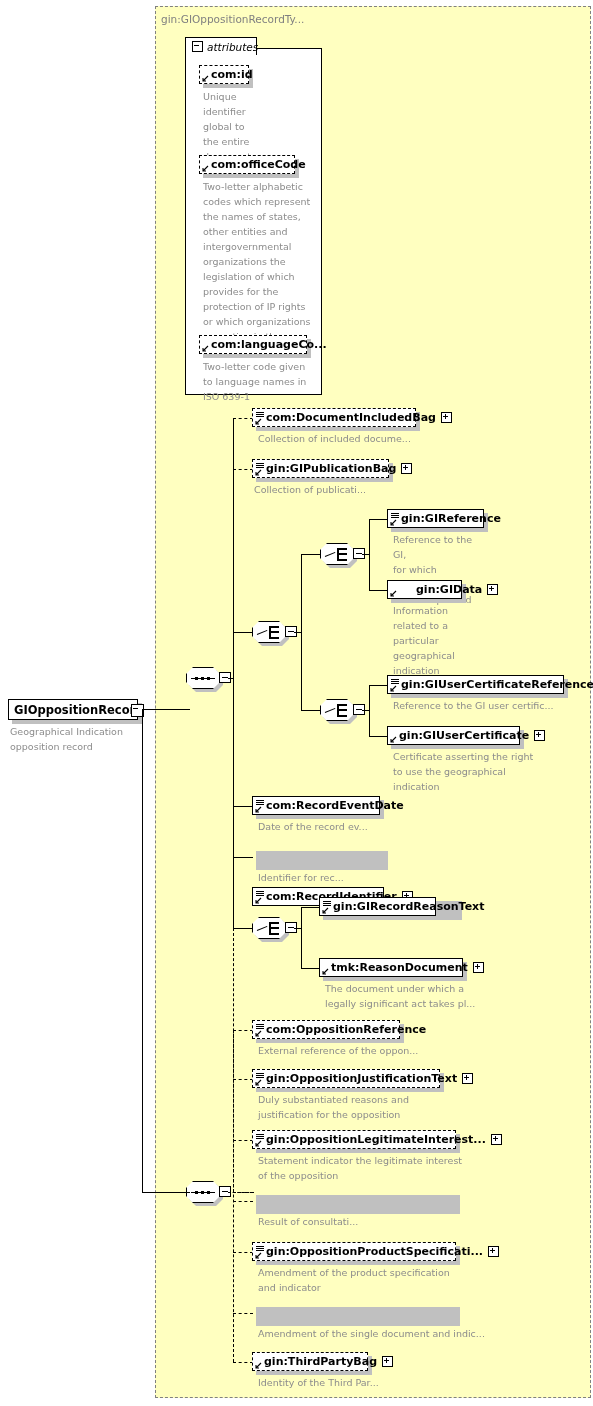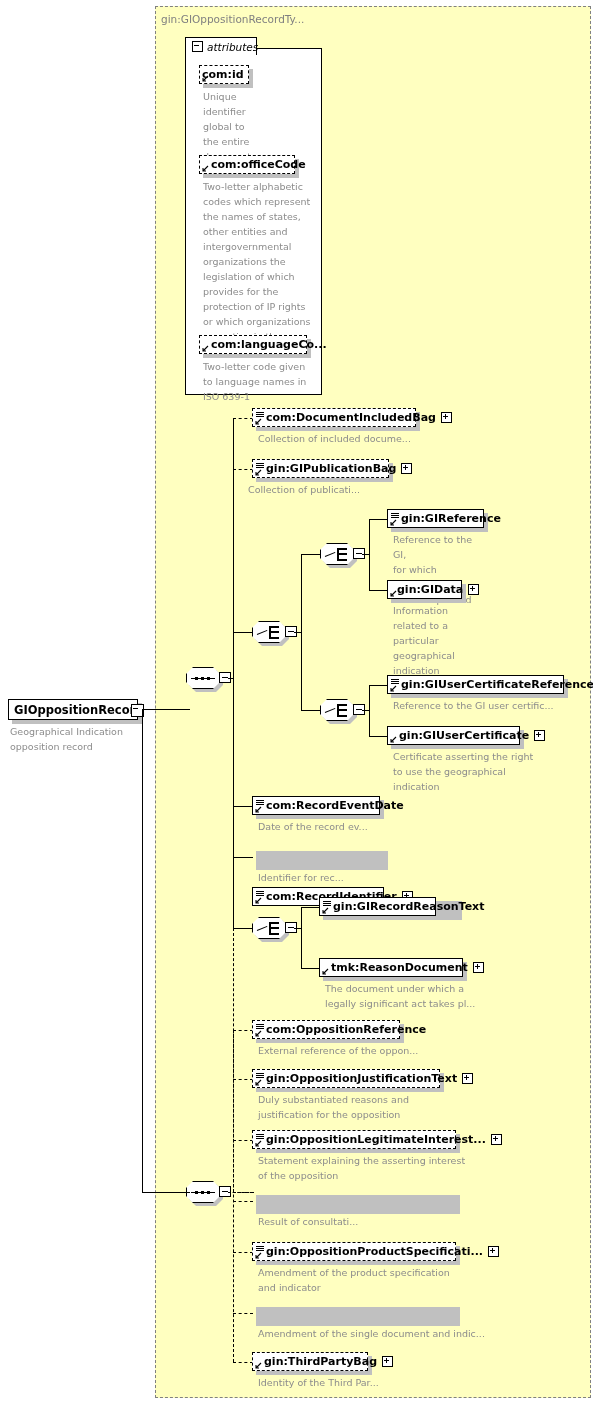--- a/index.html
+++ b/index.html
@@ -80,21 +80,21 @@
   <div class="attr-tab" style="left:185px;top:37px;width:72px;height:18px;">
     <span class="pm-box"></span>
     <span class="lbl">attributes</span>
   </div>
 
   <div class="node-shadow" style="left:203px;top:69px;width:50px;height:19px;"></div>
   <div class="node opt" style="left:199px;top:65px;width:50px;">
     <svg class="arrow" viewBox="0 0 7 7">
         <path d="M6 1 L1 6 M1 3 L1 6 L4 6" stroke="#000" stroke-width="1.1" fill="none"></path>
       </svg>
-    <span class="name" style="">com:id</span>
+    <span class="name" style="margin-left:9px">com:id</span>
   </div>
   <div class="desc" style="left:203px;top:89px;width:58px;">Unique
 identifier
 global to
 the entire
 document</div>
 
   <div class="node-shadow" style="left:203px;top:159px;width:96px;height:19px;"></div>
   <div class="node opt" style="left:199px;top:155px;width:96px;">
     <svg class="arrow" viewBox="0 0 7 7">
@@ -177,21 +177,21 @@
         <i></i>
         <i></i>
         <i></i>
       </span>
     <svg class="arrow" viewBox="0 0 7 7">
         <path d="M6 1 L1 6 M1 3 L1 6 L4 6" stroke="#000" stroke-width="1.1" fill="none"></path>
       </svg>
     <span class="name">gin:GIPublicationBag</span>
     <span class="pm-box plus expander"></span>
   </div>
-  <div class="desc" style="left:248px;top:482px;width:180px;">Collection of publicati...</div>
+  <div class="desc" style="left:254px;top:482px;width:180px;">Collection of publicati...</div>
 
   <div class="ln-h" style="left:233px;top:632px;width:20px;"></div>
   <div class="comp cho" style="left:252px;top:621px;">
     <div class="capshadow"></div>
     <div class="cap"></div>
     <div class="g">
       <div class="sl"></div>
         <div class="vb"></div>
         <div class="b1"></div>
         <div class="b2"></div>
@@ -234,21 +234,21 @@
   <div class="desc" style="left:393px;top:532px;width:95px;">Reference to the GI,
 for which authorized
 use is requested</div>
 
   <div class="ln-h" style="left:369px;top:590px;width:19px;"></div>
   <div class="node-shadow" style="left:391px;top:584px;width:75px;height:19px;"></div>
   <div class="node" style="left:387px;top:580px;width:75px;">
     <svg class="arrow" viewBox="0 0 7 7">
         <path d="M6 1 L1 6 M1 3 L1 6 L4 6" stroke="#000" stroke-width="1.1" fill="none"></path>
       </svg>
-    <span class="name" style="margin-left:7px">gin:GIData</span>
+    <span class="name" style="margin-left:26px">gin:GIData</span>
     <span class="pm-box plus expander"></span>
   </div>
   <div class="desc" style="left:393px;top:603px;width:95px;">Information
 related to a
 particular
 geographical
 indication</div>
 
   <div class="ln-h" style="left:301px;top:710px;width:20px;"></div>
   <div class="comp cho" style="left:320px;top:699px;">
@@ -423,21 +423,21 @@
         <i></i>
         <i></i>
         <i></i>
       </span>
     <svg class="arrow" viewBox="0 0 7 7">
         <path d="M6 1 L1 6 M1 3 L1 6 L4 6" stroke="#000" stroke-width="1.1" fill="none"></path>
       </svg>
     <span class="name">gin:OppositionLegitimateInterest...</span>
     <span class="pm-box plus expander"></span>
   </div>
-  <div class="desc" style="left:258px;top:1153px;width:220px;">Statement explaining the asserting interest
+  <div class="desc" style="left:258px;top:1153px;width:220px;">Statement indicator the legitimate interest
 of the opposition</div>
 
   <div class="ln-h dash" style="left:233px;top:1201px;width:20px;"></div>
   <div class="node-shadow" style="left:256px;top:1195px;width:204px;height:19px;"></div>
   <div class="desc" style="left:258px;top:1214px;width:220px;">Result of consultati...</div>
 
   <div class="ln-h dash" style="left:233px;top:1252px;width:20px;"></div>
   <div class="node-shadow" style="left:256px;top:1246px;width:204px;height:19px;"></div>
   <div class="node opt" style="left:252px;top:1242px;width:204px;">
     <span class="seqicon">

